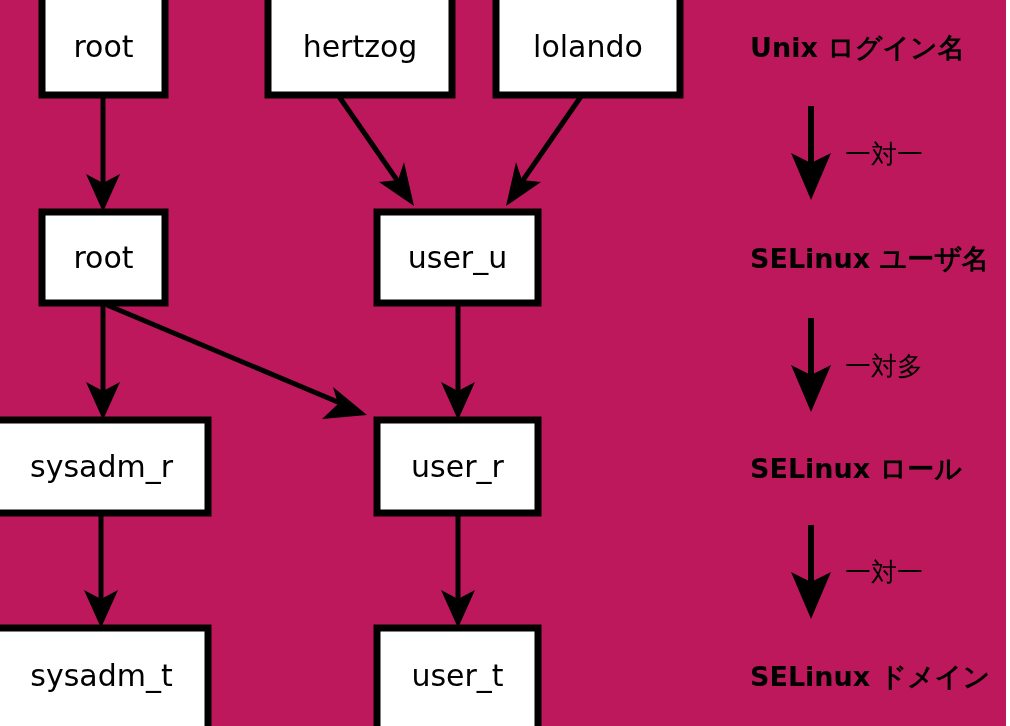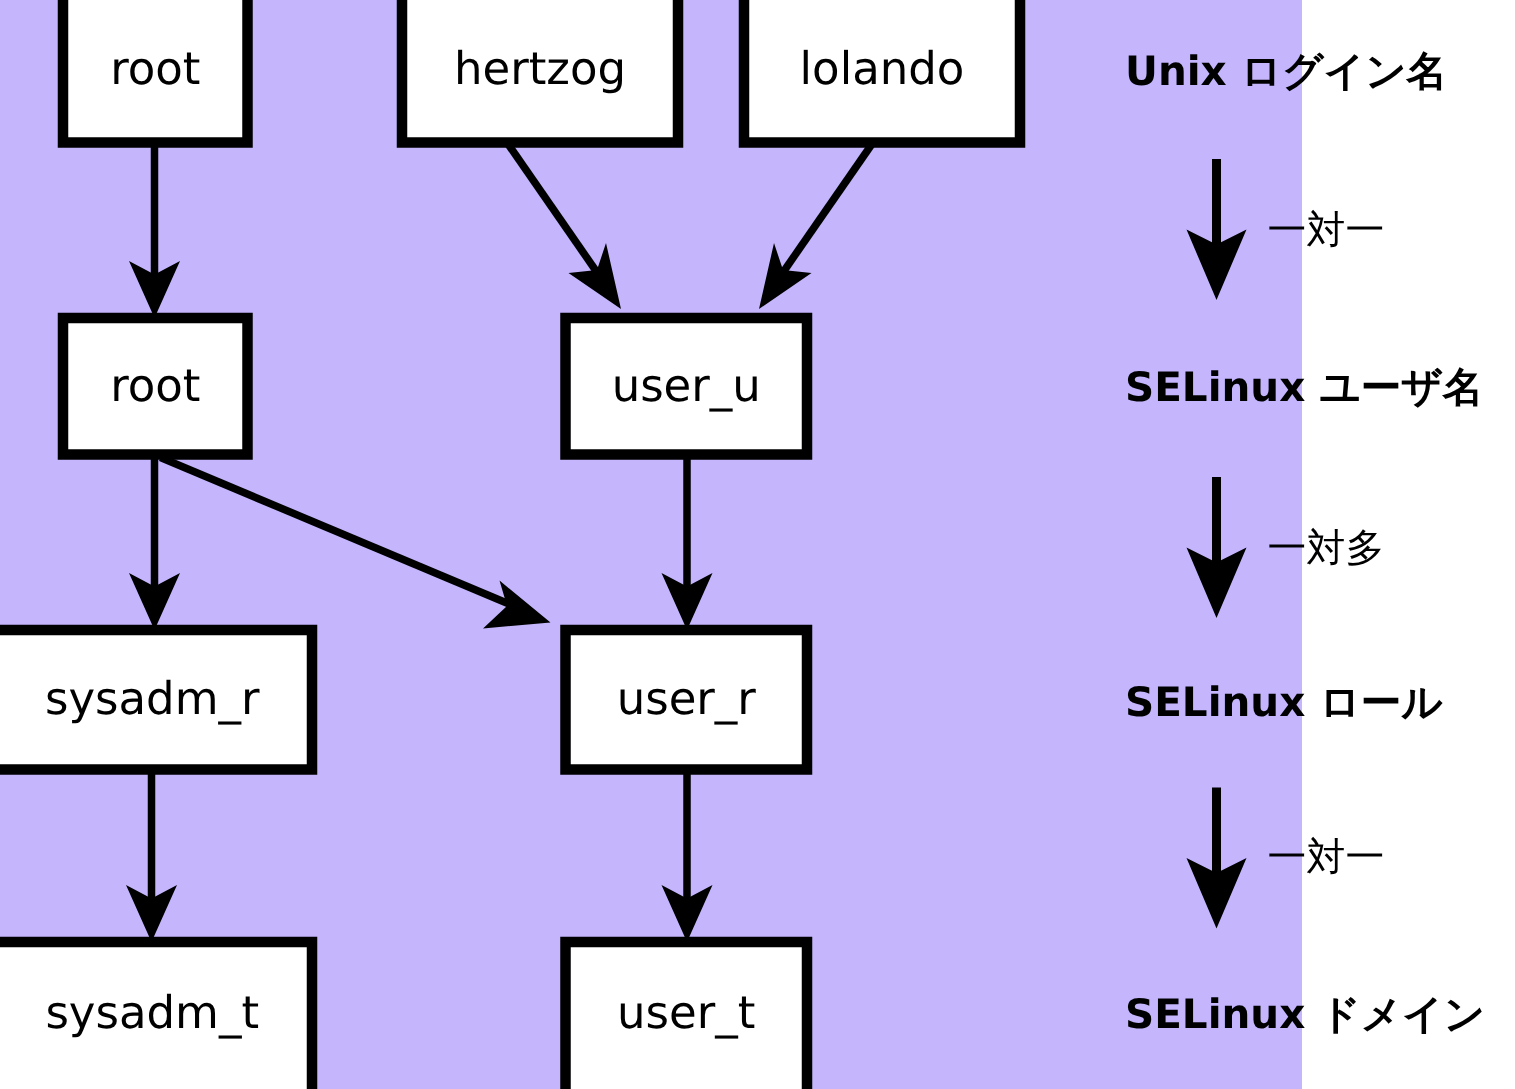--- a/index.html
+++ b/index.html
@@ -8,23 +8,23 @@
     background: #ffffff;
   }
   body {
     width: 1010px;
     height: 726px;
     font-family: "DejaVu Sans", sans-serif;
     overflow: hidden;
   }
   #canvas {
     position: relative;
-    width: 868px;
+    width: 1006px;
     height: 726px;
-    background: #c4b5fd;
+    background: #be185d;
   }
   svg#diagram {
     position: absolute;
     left: 0;
     top: 0;
     width: 1010px;
     height: 726px;
     display: block;
   }
   .node-rect {

